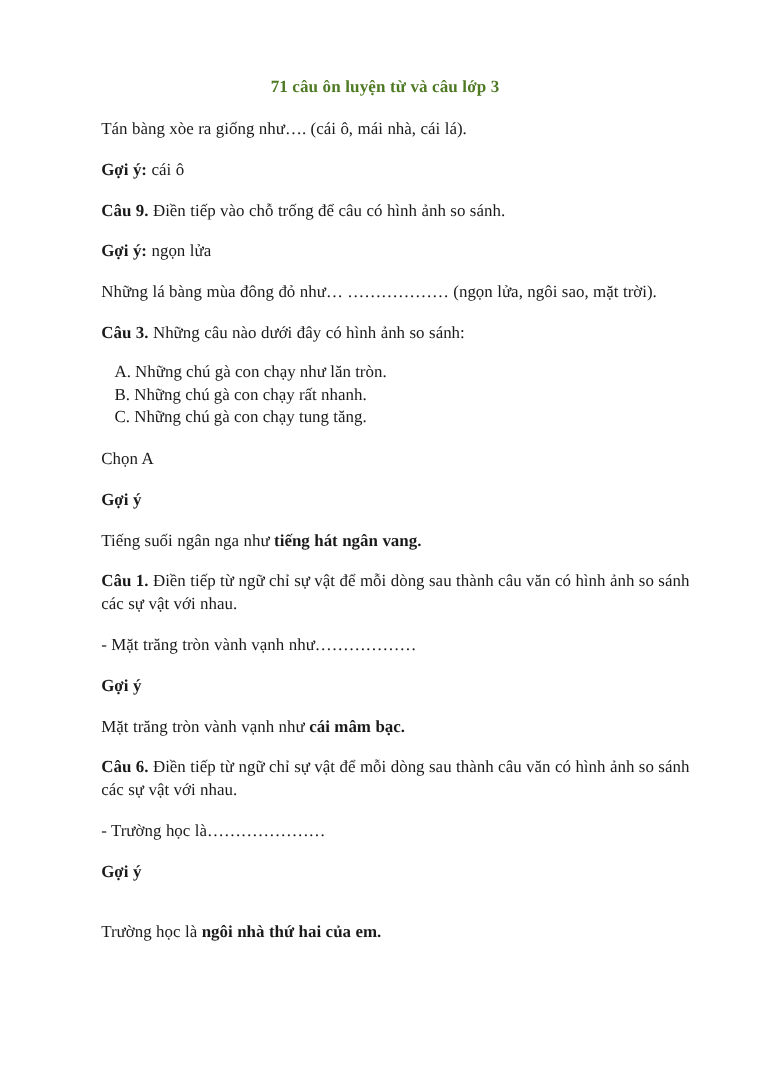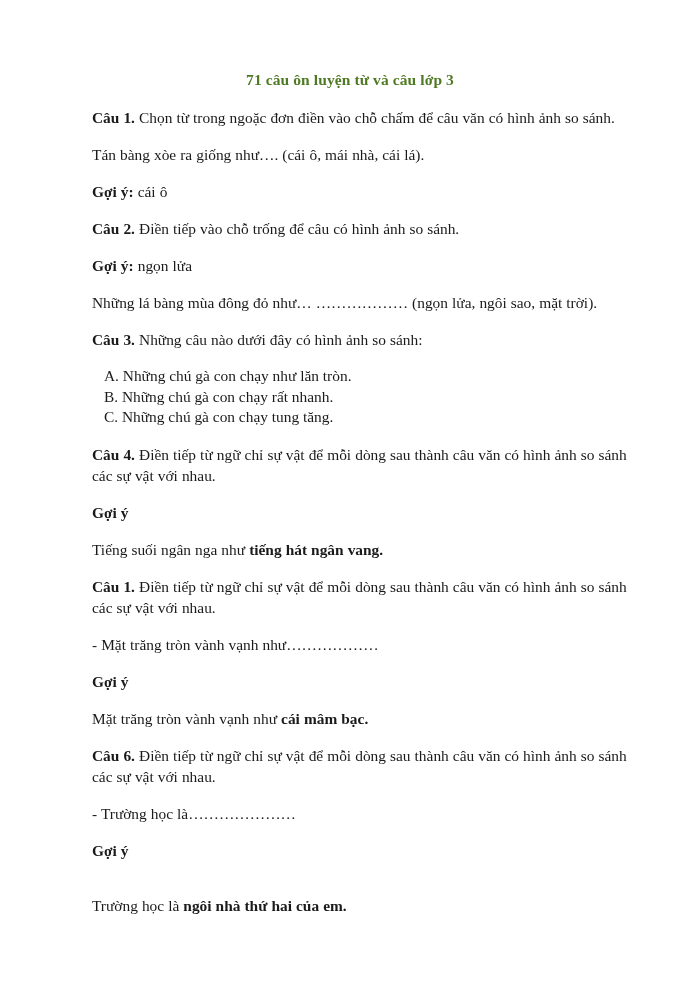--- a/index.html
+++ b/index.html
@@ -55,42 +55,41 @@
     display: block;
   }
 </style>
 </head>
 <body>
 
 <div class="page">
 
   <h1 class="doc-title">71 câu ôn luyện từ và câu lớp 3</h1>
 
-  <p class="para"><b>Câu 1.</b><span> Chọn từ trong ngoặc đơn điền vào chỗ chấm để câu văn có hình ảnh so sánh.</span></p>
 
   <p class="para">Tán bàng xòe ra giống như…. (cái ô, mái nhà, cái lá).</p>
 
   <p class="para"><b>Gợi ý:</b><span> cái ô</span></p>
 
-  <p class="para"><b>Câu 2.</b><span> Điền tiếp vào chỗ trống để câu có hình ảnh so sánh.</span></p>
+  <p class="para"><b>Câu 9.</b><span> Điền tiếp vào chỗ trống để câu có hình ảnh so sánh.</span></p>
 
   <p class="para"><b>Gợi ý:</b><span> ngọn lửa</span></p>
 
   <p class="para">Những lá bàng mùa đông đỏ như… ……………… (ngọn lửa, ngôi sao, mặt trời).</p>
 
   <p class="para"><b>Câu 3.</b><span> Những câu nào dưới đây có hình ảnh so sánh:</span></p>
 
   <div class="opt-block">
     <span class="opt-line">A. Những chú gà con chạy như lăn tròn.</span>
     <span class="opt-line">B. Những chú gà con chạy rất nhanh.</span>
     <span class="opt-line">C. Những chú gà con chạy tung tăng.</span>
   </div>
 
+  <p class="para">Chọn A</p>
 
-  <p class="para"><b>Câu 4.</b><span> Điền tiếp từ ngữ chỉ sự vật để mỗi dòng sau thành câu văn có hình ảnh so sánh các sự vật với nhau.</span></p>
 
 
   <p class="para"><b class="lbl">Gợi ý</b></p>
 
   <p class="para"><span>Tiếng suối ngân nga như </span><b>tiếng hát ngân vang.</b></p>
 
   <p class="para"><b>Câu 1.</b><span> Điền tiếp từ ngữ chỉ sự vật để mỗi dòng sau thành câu văn có hình ảnh so sánh các sự vật với nhau.</span></p>
 
   <p class="para">- Mặt trăng tròn vành vạnh như………………</p>
 

